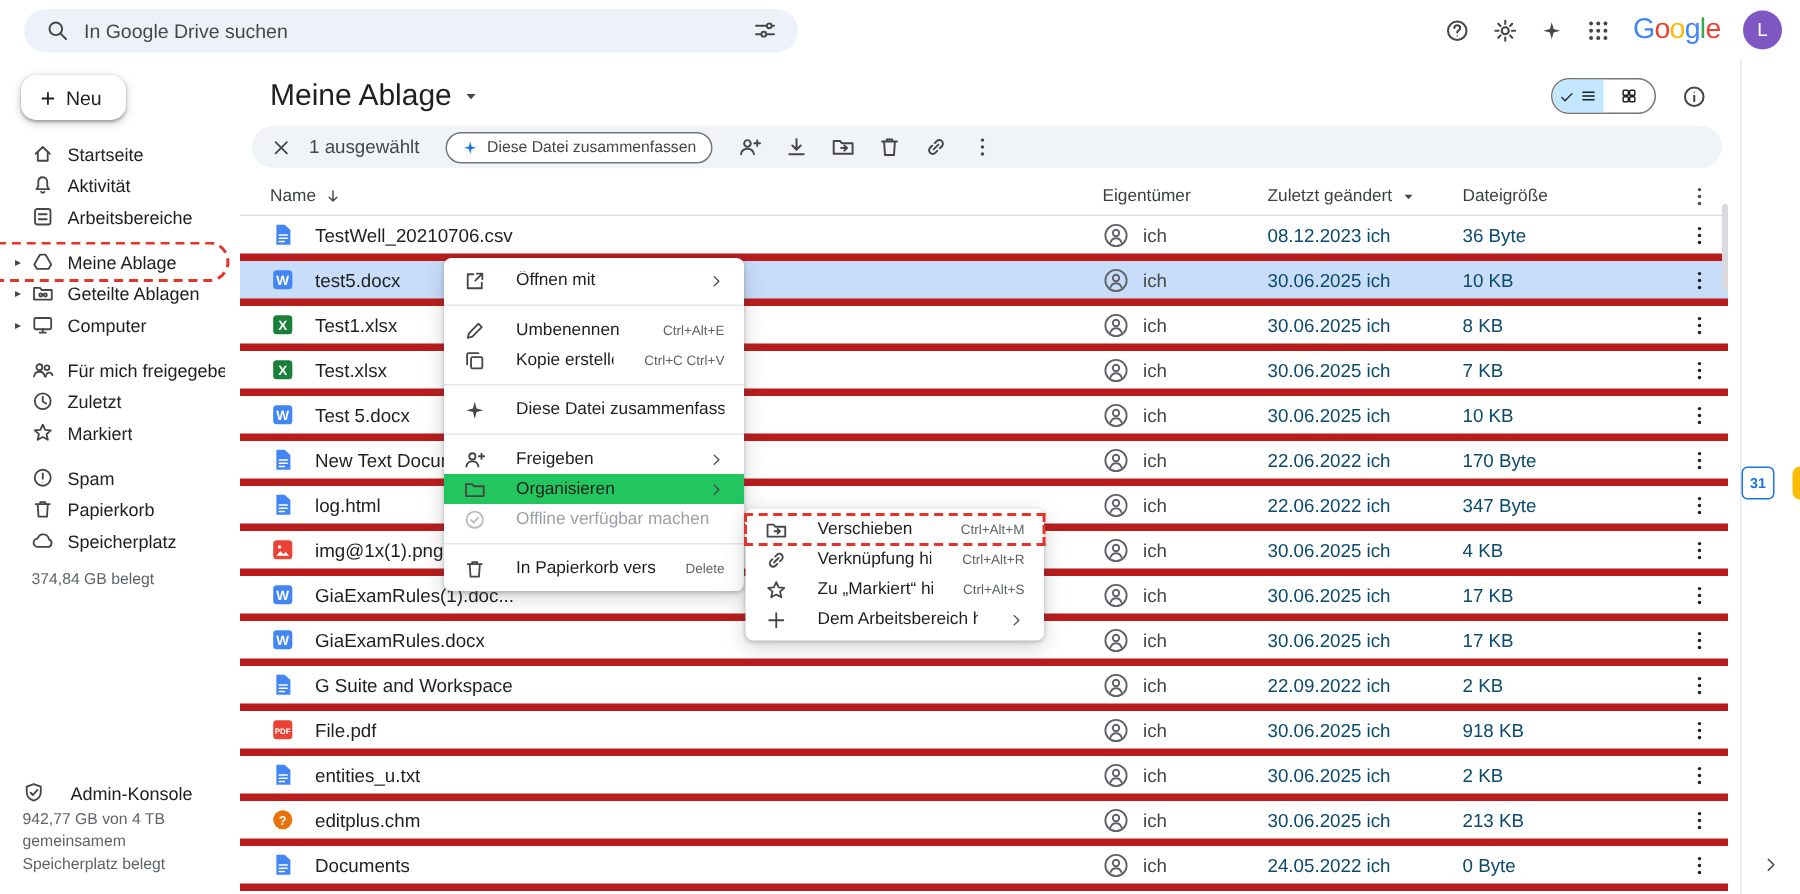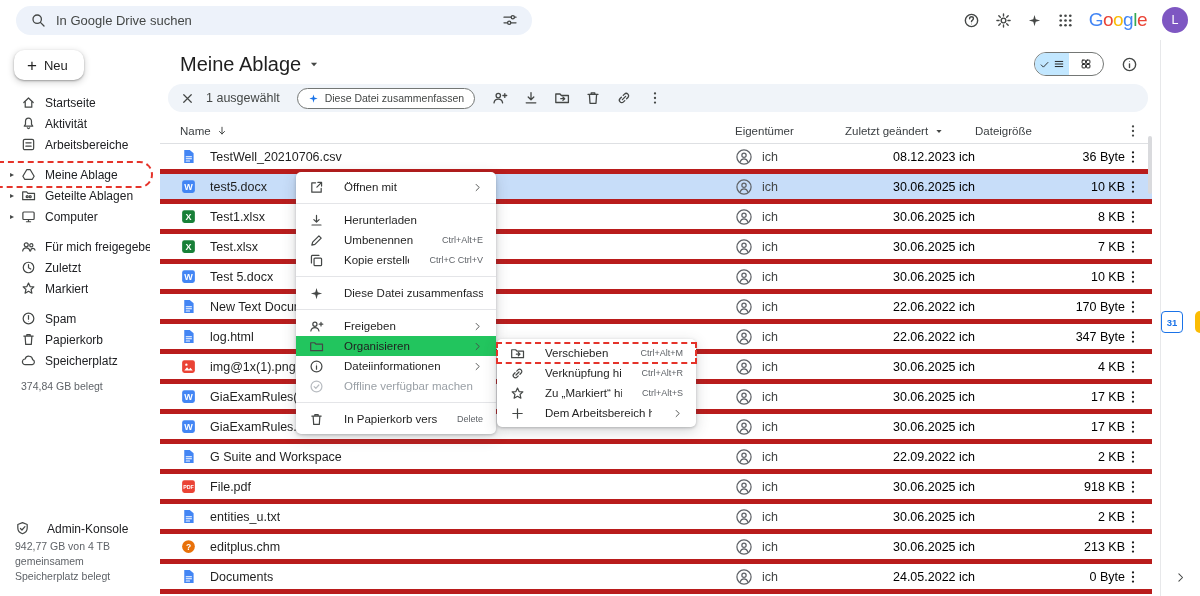--- a/index.html
+++ b/index.html
@@ -49,21 +49,21 @@
 .grid-cols{display:grid;grid-template-columns:555px 110px 130px 150px 1fr;align-items:center;padding:0 12px 0 20px;}
 .table-header{height:26px;font-size:11.5px;color:#3c4043;border-bottom:1px solid #dee0e3;}
 .th{display:flex;align-items:center;gap:5px;white-space:nowrap;}
 .file-row{height:30px;border-bottom:5px solid #b91c1c;font-size:12.5px;background:#fff;}
 .file-row.selected{background:var(--selected);}
 .cell-name{display:flex;align-items:center;gap:13px;min-width:0;}
 .fic{display:inline-flex;line-height:0;flex:none;}
 .fname{color:#1f1f1f;white-space:nowrap;overflow:hidden;text-overflow:ellipsis;}
 .cell-owner{display:flex;align-items:center;gap:9px;color:#444746;}
 .oav{display:inline-flex;line-height:0;flex:none;}
-.cell-mod,.cell-size{color:#000000;white-space:nowrap;text-align:right;}
+.cell-mod,.cell-size{color:#0c4a6e;white-space:nowrap;}
 .cell-menu{display:flex;justify-content:flex-end;}
 .scroll-thumb{position:absolute;right:0;top:96px;width:4px;height:58px;background:#d9dadd;border-radius:2px;}
 
 
 .menu-card{position:absolute;width:200px;background:#fff;border-radius:5px;box-shadow:0 1px 3px rgba(60,64,67,.3),0 4px 14px rgba(60,64,67,.22);z-index:20;}
 #ctx{left:296px;top:172px;padding:5px 0;}
 #sub{left:497px;top:339px;width:199px;padding:4px 0;}
 .menu-item{height:20px;display:flex;align-items:center;gap:20px;padding:0 13px;font-size:11.5px;color:#1f1f1f;}
 .mi-icon{width:15px;display:inline-flex;color:#444746;flex:none;line-height:0;}
 .mi-label{flex:1;white-space:nowrap;overflow:hidden;}
@@ -962,28 +962,20 @@
         <span class="mi-caret">
           <svg width="11" height="11" viewBox="0 0 16 16" fill="none" stroke="currentColor" stroke-width="1.3" stroke-linecap="round" stroke-linejoin="round">
             <path d="M6 3.5 10.5 8 6 12.5"></path>
           </svg>
         </span>
       </div>
       <div class="menu-divider"></div>
       <div class="menu-item">
         <span class="mi-icon">
           <svg width="15" height="15" viewBox="0 0 16 16" fill="none" stroke="currentColor" stroke-width="1.3" stroke-linecap="round" stroke-linejoin="round">
-            <path d="M8 2.6v7M5.2 7l2.8 2.8L10.8 7M3.2 12.8h9.6"></path>
-          </svg>
-        </span>
-        <span class="mi-label">Herunterladen</span>
-      </div>
-      <div class="menu-item">
-        <span class="mi-icon">
-          <svg width="15" height="15" viewBox="0 0 16 16" fill="none" stroke="currentColor" stroke-width="1.3" stroke-linecap="round" stroke-linejoin="round">
             <path d="M3 13l.9-3.2L10.6 3l2.4 2.4-6.7 6.8L3 13Z"></path>
           </svg>
         </span>
         <span class="mi-label">Umbenennen</span>
         <span class="mi-shortcut">Ctrl+Alt+E</span>
       </div>
       <div class="menu-item">
         <span class="mi-icon">
           <svg width="15" height="15" viewBox="0 0 16 16" fill="none" stroke="currentColor" stroke-width="1.3" stroke-linecap="round" stroke-linejoin="round">
             <rect x="5.4" y="5.4" width="8" height="8" rx="1"></rect>
@@ -1018,35 +1010,20 @@
           </svg>
         </span>
       </div>
       <div class="menu-item highlight">
         <span class="mi-icon">
           <svg width="15" height="15" viewBox="0 0 16 16" fill="none" stroke="currentColor" stroke-width="1.3" stroke-linecap="round" stroke-linejoin="round">
             <path d="M1.8 4h4.2l1.4 1.5h7v7H1.8Z"></path>
           </svg>
         </span>
         <span class="mi-label">Organisieren</span>
-        <span class="mi-caret">
-          <svg width="11" height="11" viewBox="0 0 16 16" fill="none" stroke="currentColor" stroke-width="1.3" stroke-linecap="round" stroke-linejoin="round">
-            <path d="M6 3.5 10.5 8 6 12.5"></path>
-          </svg>
-        </span>
-      </div>
-      <div class="menu-item">
-        <span class="mi-icon">
-          <svg width="15" height="15" viewBox="0 0 16 16" fill="none" stroke="currentColor" stroke-width="1.3" stroke-linecap="round" stroke-linejoin="round">
-            <circle cx="8" cy="8" r="5.8"></circle>
-            <path d="M8 7.4v3.4"></path>
-            <circle cx="8" cy="5.2" r=".45" fill="currentColor" stroke="none"></circle>
-          </svg>
-        </span>
-        <span class="mi-label">Dateiinformationen</span>
         <span class="mi-caret">
           <svg width="11" height="11" viewBox="0 0 16 16" fill="none" stroke="currentColor" stroke-width="1.3" stroke-linecap="round" stroke-linejoin="round">
             <path d="M6 3.5 10.5 8 6 12.5"></path>
           </svg>
         </span>
       </div>
       <div class="menu-item disabled">
         <span class="mi-icon">
           <svg width="15" height="15" viewBox="0 0 16 16" fill="none" stroke="currentColor" stroke-width="1.3" stroke-linecap="round" stroke-linejoin="round">
             <circle cx="8" cy="8" r="5.8"></circle>

